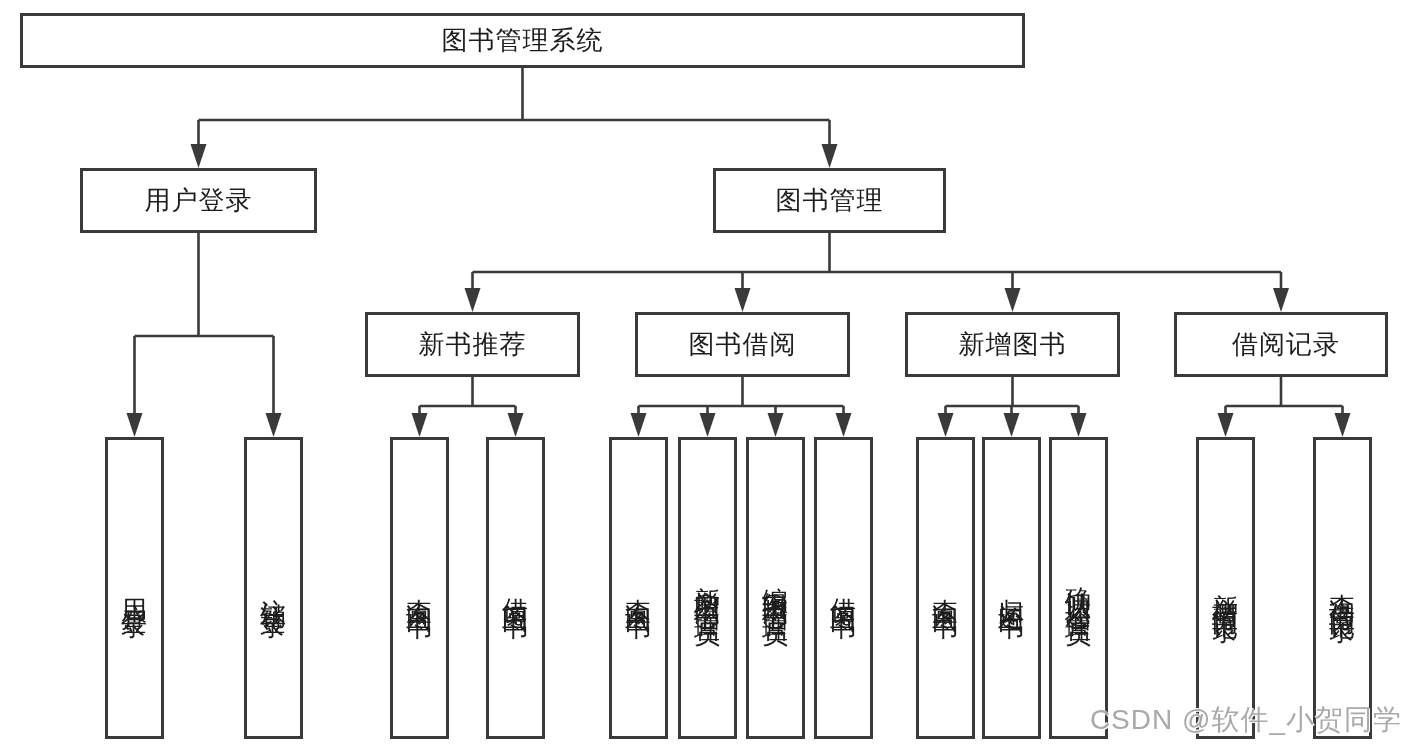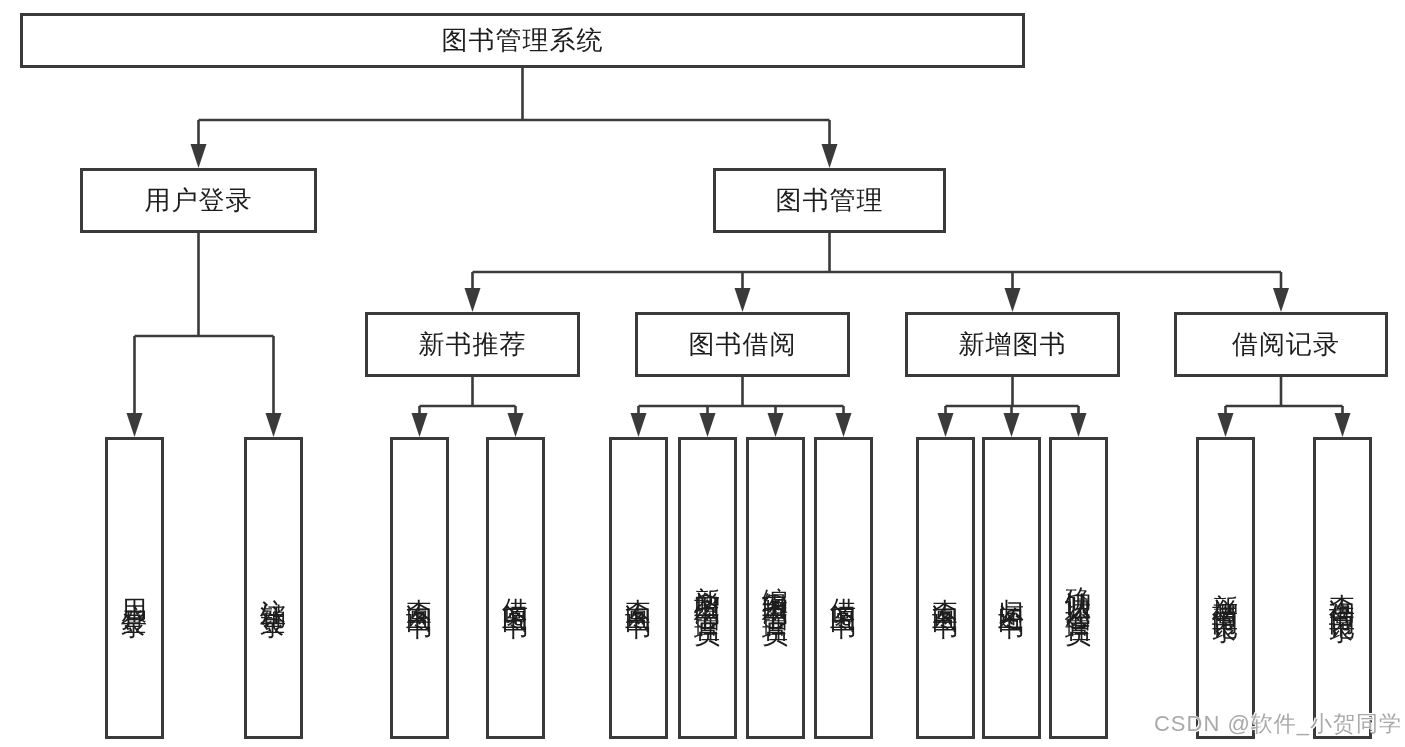--- a/index.html
+++ b/index.html
@@ -58,21 +58,21 @@
     text-orientation: mixed;
     font-size: 26px;
     letter-spacing: 5px;
     line-height: 1;
     color: var(--text);
   }
   .watermark {
     position: absolute;
     right: 3px;
     bottom: 8px;
-    font-size: 22px;
+    font-size: 28px;
     color: var(--watermark);
     text-shadow: 1px 1px 0 #ffffff, -1px -1px 0 #ffffff;
     letter-spacing: 1px;
     z-index: 5;
     white-space: nowrap;
     margin-top: 35px;
   }
 </style>
 </head>
 <body>

